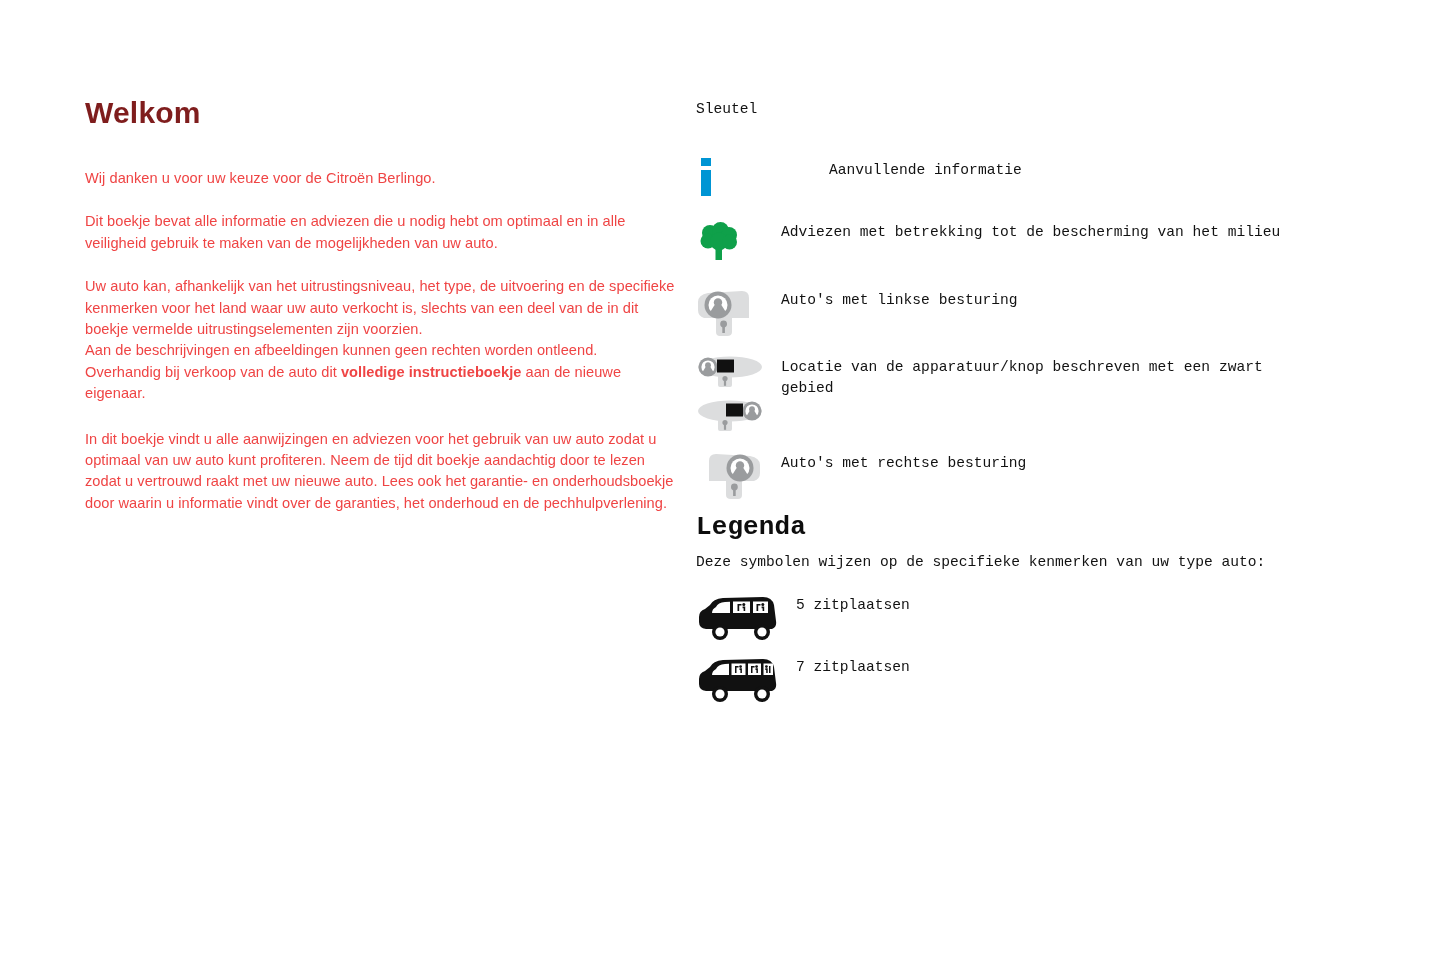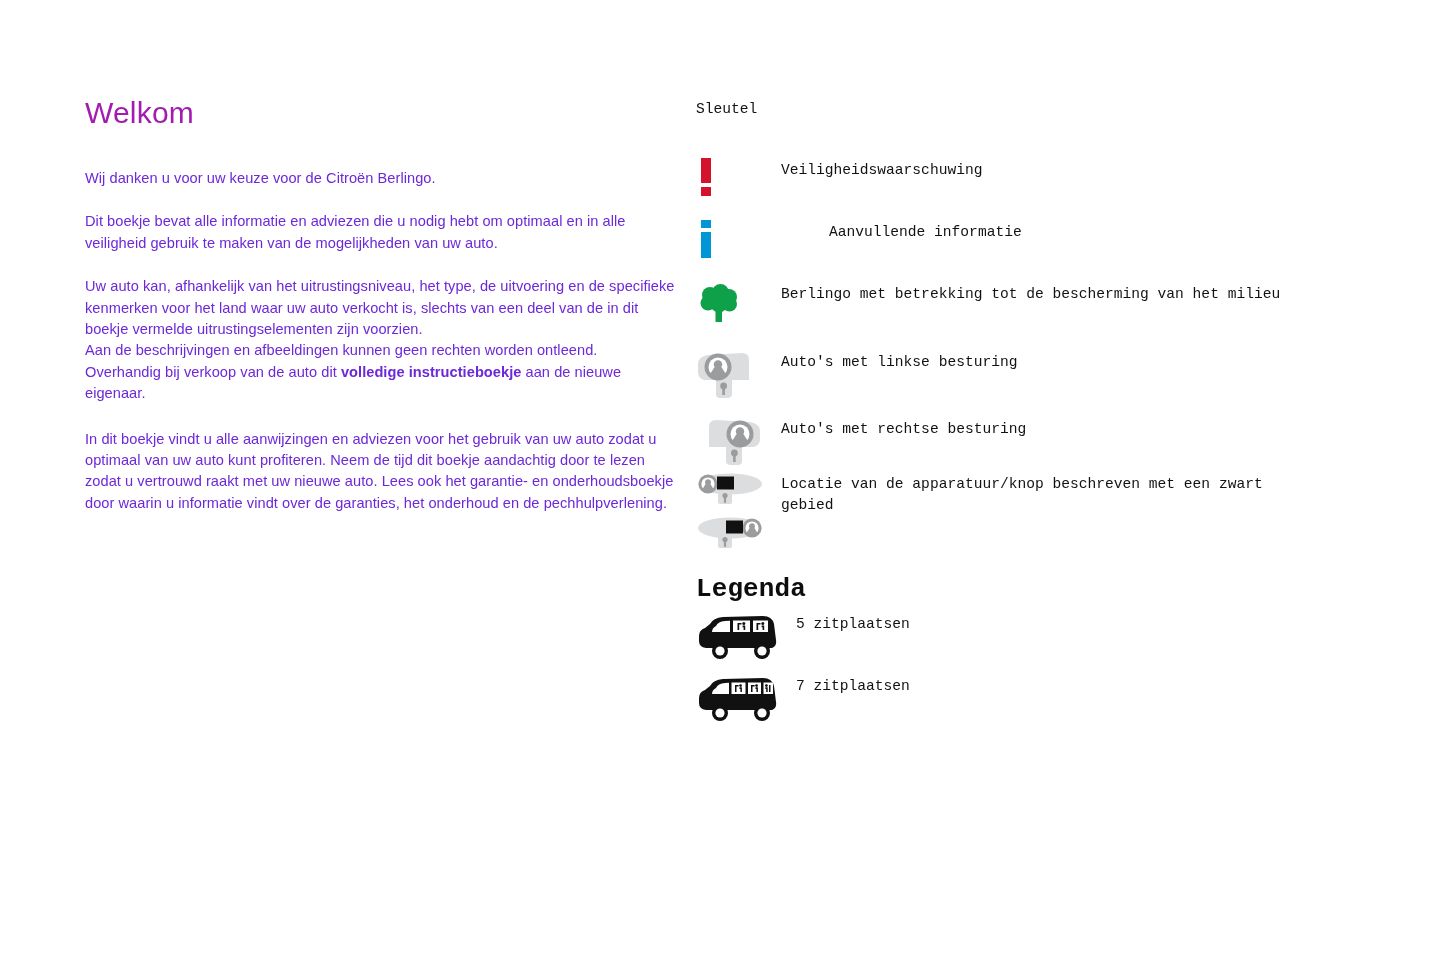--- a/index.html
+++ b/index.html
@@ -6,25 +6,25 @@
   body{
     width:1445px;height:963px;background:#ffffff;
     font-family:"Liberation Sans","DejaVu Sans",sans-serif;
     color:#101010;overflow:hidden;position:relative;
   }
   .page{position:relative;width:1445px;height:963px;}
 
   
   .col-left{position:absolute;left:85px;top:96px;width:600px;}
   .welkom{
-    font-size:30px;font-weight:400;color:#a21caf;
+    font-size:30px;font-weight:700;color:#7f1d1d;
     letter-spacing:.2px;line-height:34px;margin:0 0 38px 0;
   }
   .para{
-    font-size:14.6px;line-height:21.4px;color:#6d28d9;
+    font-size:14.6px;line-height:21.4px;color:#ef4444;
     margin:0 0 22px 0;letter-spacing:.05px;
   }
   .para.tight{margin-bottom:21px;}
   .para b{font-weight:700;}
 
   
   .col-right{position:absolute;left:696px;top:100px;width:610px;font-family:Liberation Mono, monospace;}
   .sleutel{font-size:14.6px;color:#121212;margin:0 0 40px 0;line-height:18px;}
 
   .key-row{display:flex;align-items:flex-start;margin-bottom:0;}
@@ -75,29 +75,20 @@
       <span>Overhandig bij verkoop van de auto dit </span><b>volledige instructieboekje</b><span> aan de nieuwe eigenaar.</span>
     </p>
 
     <p class="para" style="margin-top:24px;">In dit boekje vindt u alle aanwijzingen en adviezen voor het gebruik van uw auto zodat u optimaal van uw auto kunt profiteren. Neem de tijd dit boekje aandachtig door te lezen zodat u vertrouwd raakt met uw nieuwe auto. Lees ook het garantie- en onderhoudsboekje door waarin u informatie vindt over de garanties, het onderhoud en de pechhulpverlening.</p>
   </div>
 
   <div class="col-right">
 
     <div class="sleutel">Sleutel</div>
 
-    <div class="key-row r-warn">
-      <div class="key-icon">
-        <svg width="26" height="42" viewBox="0 0 26 42" aria-hidden="true">
-          <rect x="5" y="0" width="10" height="25" fill="#D5122B"></rect>
-          <rect x="5" y="29" width="10" height="9" fill="#D5122B"></rect>
-        </svg>
-      </div>
-      <div class="key-text">Veiligheidswaarschuwing</div>
-    </div>
 
     <div class="key-row r-info">
       <div class="key-icon">
         <svg width="26" height="42" viewBox="0 0 26 42" aria-hidden="true">
           <rect x="5" y="0" width="10" height="8" fill="#0095D4"></rect>
           <rect x="5" y="12" width="10" height="26" fill="#0095D4"></rect>
         </svg>
       </div>
       <div class="key-text">Aanvullende informatie</div>
     </div>
@@ -109,56 +100,39 @@
             <circle cx="14" cy="13" r="8"></circle>
             <circle cx="24.5" cy="10.5" r="8.5"></circle>
             <circle cx="33" cy="15" r="8"></circle>
             <circle cx="12" cy="21" r="7.5"></circle>
             <circle cx="23" cy="21.5" r="9"></circle>
             <circle cx="33.5" cy="22" r="7.5"></circle>
             <rect x="19.5" y="24" width="6.5" height="16"></rect>
           </g>
         </svg>
       </div>
-      <div class="key-text">Berlingo met betrekking tot de bescherming van het milieu</div>
+      <div class="key-text">Adviezen met betrekking tot de bescherming van het milieu</div>
     </div>
 
     <div class="key-row r-lhd">
       <div class="key-icon">
         <svg width="66" height="52" viewBox="0 0 66 52" aria-hidden="true">
 
           <path d="M2,14 Q2,7 12,5 L46,3 Q53,3 53,10 L53,30 L36,30 L36,44 Q36,48 31,48 L24,48 Q20,48 20,44 L20,30 L8,30 Q2,28 2,22 Z" fill="#DCDDDE"></path>
 
           <circle cx="22" cy="17" r="13.5" fill="#9A9C9E"></circle>
           <circle cx="22" cy="17" r="9.5" fill="#FFFFFF"></circle>
           <circle cx="22" cy="14.5" r="4.2" fill="#9A9C9E"></circle>
           <path d="M18.6,17 L13.4,25.2 Q22,29.6 30.6,25.2 L25.4,17 Z" fill="#9A9C9E"></path>
 
           <circle cx="27.6" cy="36" r="3.4" fill="#9A9C9E"></circle>
           <rect x="26.3" y="37.5" width="2.6" height="7.5" fill="#9A9C9E"></rect>
         </svg>
       </div>
       <div class="key-text">Auto's met linkse besturing</div>
-    </div>
-
-    <div class="key-row r-rhd">
-      <div class="key-icon">
-        <svg width="66" height="52" viewBox="0 0 66 52" aria-hidden="true">
-          <g transform="translate(66,0) scale(-1,1)">
-            <path d="M2,14 Q2,7 12,5 L46,3 Q53,3 53,10 L53,30 L36,30 L36,44 Q36,48 31,48 L24,48 Q20,48 20,44 L20,30 L8,30 Q2,28 2,22 Z" fill="#DCDDDE"></path>
-          </g>
-          <circle cx="44" cy="17" r="13.5" fill="#9A9C9E"></circle>
-          <circle cx="44" cy="17" r="9.5" fill="#FFFFFF"></circle>
-          <circle cx="44" cy="14.5" r="4.2" fill="#9A9C9E"></circle>
-          <path d="M40.6,17 L35.4,25.2 Q44,29.6 52.6,25.2 L47.4,17 Z" fill="#9A9C9E"></path>
-          <circle cx="38.4" cy="36" r="3.4" fill="#9A9C9E"></circle>
-          <rect x="37.1" y="37.5" width="2.6" height="7.5" fill="#9A9C9E"></rect>
-        </svg>
-      </div>
-      <div class="key-text">Auto's met rechtse besturing</div>
     </div>
 
     <div class="key-row r-zone">
       <div class="key-icon">
         <svg width="76" height="80" viewBox="0 0 76 80" aria-hidden="true">
 
           <g>
             <ellipse cx="34" cy="12" rx="32" ry="10.5" fill="#DCDDDE"></ellipse>
             <rect x="22" y="18" width="14" height="14" rx="2" fill="#DCDDDE"></rect>
             <circle cx="12" cy="12" r="9.5" fill="#9A9C9E"></circle>
@@ -179,22 +153,40 @@
             <path d="M53.6,12 L50.1,17.8 Q56,20.8 61.9,17.8 L58.4,12 Z" fill="#9A9C9E"></path>
             <rect x="30" y="4.5" width="17" height="13" fill="#111111"></rect>
             <circle cx="29" cy="23.5" r="2.6" fill="#9A9C9E"></circle>
             <rect x="27.9" y="24.8" width="2.2" height="6" fill="#9A9C9E"></rect>
           </g>
         </svg>
       </div>
       <div class="key-text">Locatie van de apparatuur/knop beschreven met een zwart gebied</div>
     </div>
 
+    <div class="key-row r-rhd">
+      <div class="key-icon">
+        <svg width="66" height="52" viewBox="0 0 66 52" aria-hidden="true">
+          <g transform="translate(66,0) scale(-1,1)">
+            <path d="M2,14 Q2,7 12,5 L46,3 Q53,3 53,10 L53,30 L36,30 L36,44 Q36,48 31,48 L24,48 Q20,48 20,44 L20,30 L8,30 Q2,28 2,22 Z" fill="#DCDDDE"></path>
+          </g>
+          <circle cx="44" cy="17" r="13.5" fill="#9A9C9E"></circle>
+          <circle cx="44" cy="17" r="9.5" fill="#FFFFFF"></circle>
+          <circle cx="44" cy="14.5" r="4.2" fill="#9A9C9E"></circle>
+          <path d="M40.6,17 L35.4,25.2 Q44,29.6 52.6,25.2 L47.4,17 Z" fill="#9A9C9E"></path>
+          <circle cx="38.4" cy="36" r="3.4" fill="#9A9C9E"></circle>
+          <rect x="37.1" y="37.5" width="2.6" height="7.5" fill="#9A9C9E"></rect>
+        </svg>
+      </div>
+      <div class="key-text">Auto's met rechtse besturing</div>
+    </div>
+
     <div class="legenda-wrap">
       <h2 class="legenda">Legenda</h2>
+      <p class="legenda-sub">Deze symbolen wijzen op de specifieke kenmerken van uw type auto:</p>
 
       <div class="car-row">
         <div class="car-icon">
           <svg width="86" height="48" viewBox="0 0 86 48" aria-hidden="true">
 
             <path d="M14,10 Q17,4 27,3 L67,2 Q76,2 78,10 L80,26 Q81,32 76,34 L72,34
                      Q72,40 66,40 Q60,40 60,34 L30,34 Q30,40 24,40 Q18,40 18,34 L10,34
                      Q3,33 3,27 L3,22 Q3,16 9,14 Z" fill="#111111"></path>
 
             <path d="M20,12 Q22,7.5 29,7 L34,6.8 L34,18 L16,18 Q16,14 20,12 Z" fill="#FFFFFF"></path>

